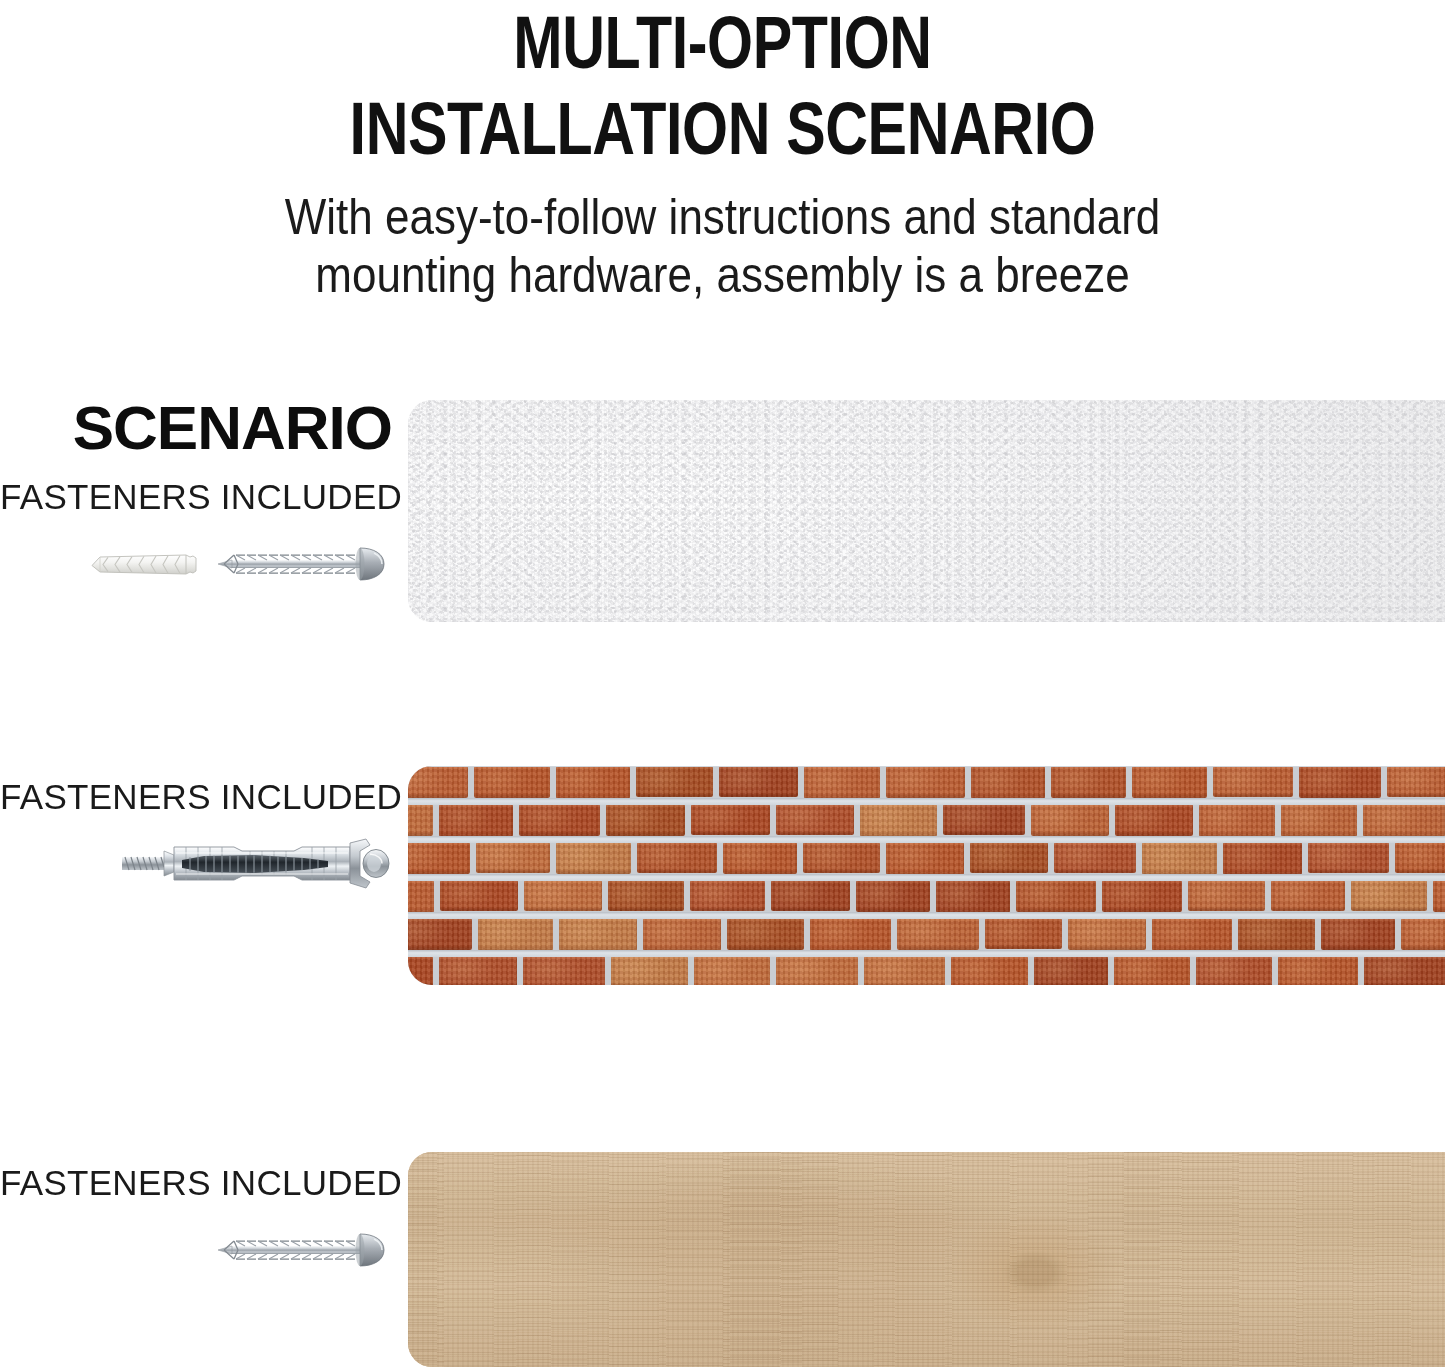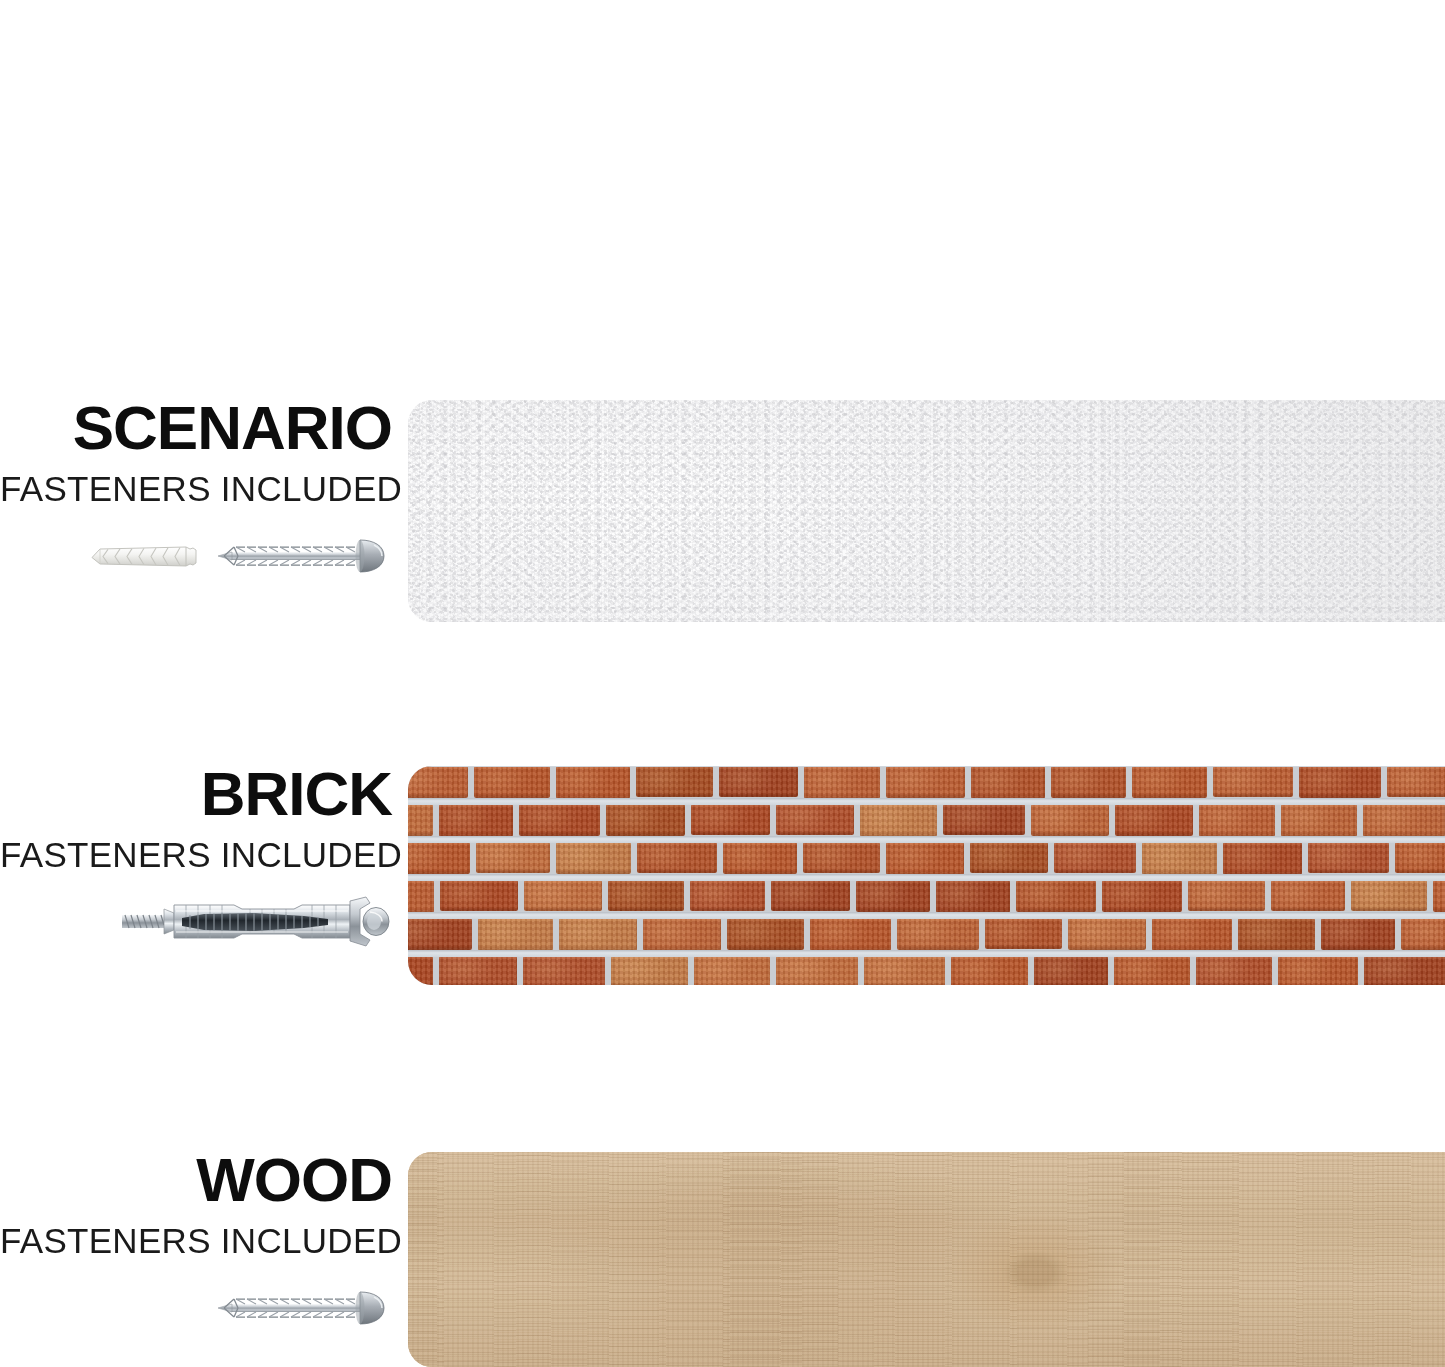--- a/index.html
+++ b/index.html
@@ -58,21 +58,21 @@
     letter-spacing:-1px;
     white-space:nowrap;
   }
   .fasteners {
     font-family:"Liberation Sans", sans-serif;
     font-weight:300;
     font-size:35px;
     line-height:40px;
     color:#1a1a1a;
     letter-spacing:0.3px;
-    margin-top:8px;
+    margin-top:16px;
     white-space:nowrap;
   }
   .hw-wrap {
     position:relative; height:70px; margin-top:12px;
     display:flex; justify-content:flex-end; align-items:center;
   }
 
   
   .hw { display:block; }
 
@@ -150,20 +150,26 @@
       radial-gradient(ellipse 60% 35% at 20% 28%, rgba(196,167,129,.26), rgba(210,184,148,0) 72%),
       linear-gradient(180deg, #d8c0a0 0%, #cfb593 32%, #d4bb9a 62%, #c8ad8a 100%);
     background-size: 100% 9px, 100% 6px, 5px 100%, 100% 100%, 100% 100%, 100% 100%, 100% 100%;
   }
 </style>
 </head>
 <body>
 
 <div class="page">
 
+  <div class="header">
+    <div class="title title-l1">MULTI-OPTION</div>
+    <div class="title title-l2">INSTALLATION SCENARIO</div>
+    <div class="subtitle sub-l1">With easy-to-follow instructions and standard</div>
+    <div class="subtitle sub-l2">mounting hardware, assembly is a breeze</div>
+  </div>
 
   <div class="row row-drywall">
     <div class="label-col">
       <div class="mat-name">SCENARIO</div>
       <div class="fasteners">FASTENERS INCLUDED</div>
       <div class="hw-wrap">
 
         <svg class="hw" width="118" height="40" viewBox="0 0 118 40">
           <defs>
             <linearGradient id="plas" x1="0" y1="0" x2="0" y2="1">
@@ -244,21 +250,20 @@
       </div>
     </div>
 
     <div class="panel panel-drywall">
       <div class="tex-drywall"></div>
     </div>
   </div>
 
   <div class="row row-brick">
     <div class="label-col">
-      <div class="mat-name">BRICK</div>
       <div class="fasteners">FASTENERS INCLUDED</div>
       <div class="hw-wrap">
 
         <svg class="hw" width="278" height="62" viewBox="0 0 278 62">
           <defs>
             <linearGradient id="met2" x1="0" y1="0" x2="0" y2="1">
               <stop offset="0%" stop-color="#ffffff"></stop>
               <stop offset="20%" stop-color="#dfe4e9"></stop>
               <stop offset="44%" stop-color="#aab1b8"></stop>
               <stop offset="58%" stop-color="#eef2f5"></stop>
@@ -413,21 +418,20 @@
           <div class="mortar-line" style="top: 70px;"></div>
           <div class="mortar-line" style="top: 108px;"></div>
           <div class="mortar-line" style="top: 146px;"></div>
           <div class="mortar-line" style="top: 184px;"></div>
         </div>
     </div>
   </div>
 
   <div class="row row-wood">
     <div class="label-col">
-      <div class="mat-name">WOOD</div>
       <div class="fasteners">FASTENERS INCLUDED</div>
       <div class="hw-wrap">
 
         <svg class="hw" width="178" height="46" viewBox="0 0 178 46">
           <defs>
             <linearGradient id="met4" x1="0" y1="0" x2="0" y2="1">
               <stop offset="0%" stop-color="#fafbfc"></stop>
               <stop offset="28%" stop-color="#d2d7dc"></stop>
               <stop offset="52%" stop-color="#9ba2a9"></stop>
               <stop offset="76%" stop-color="#c6ccd2"></stop>

